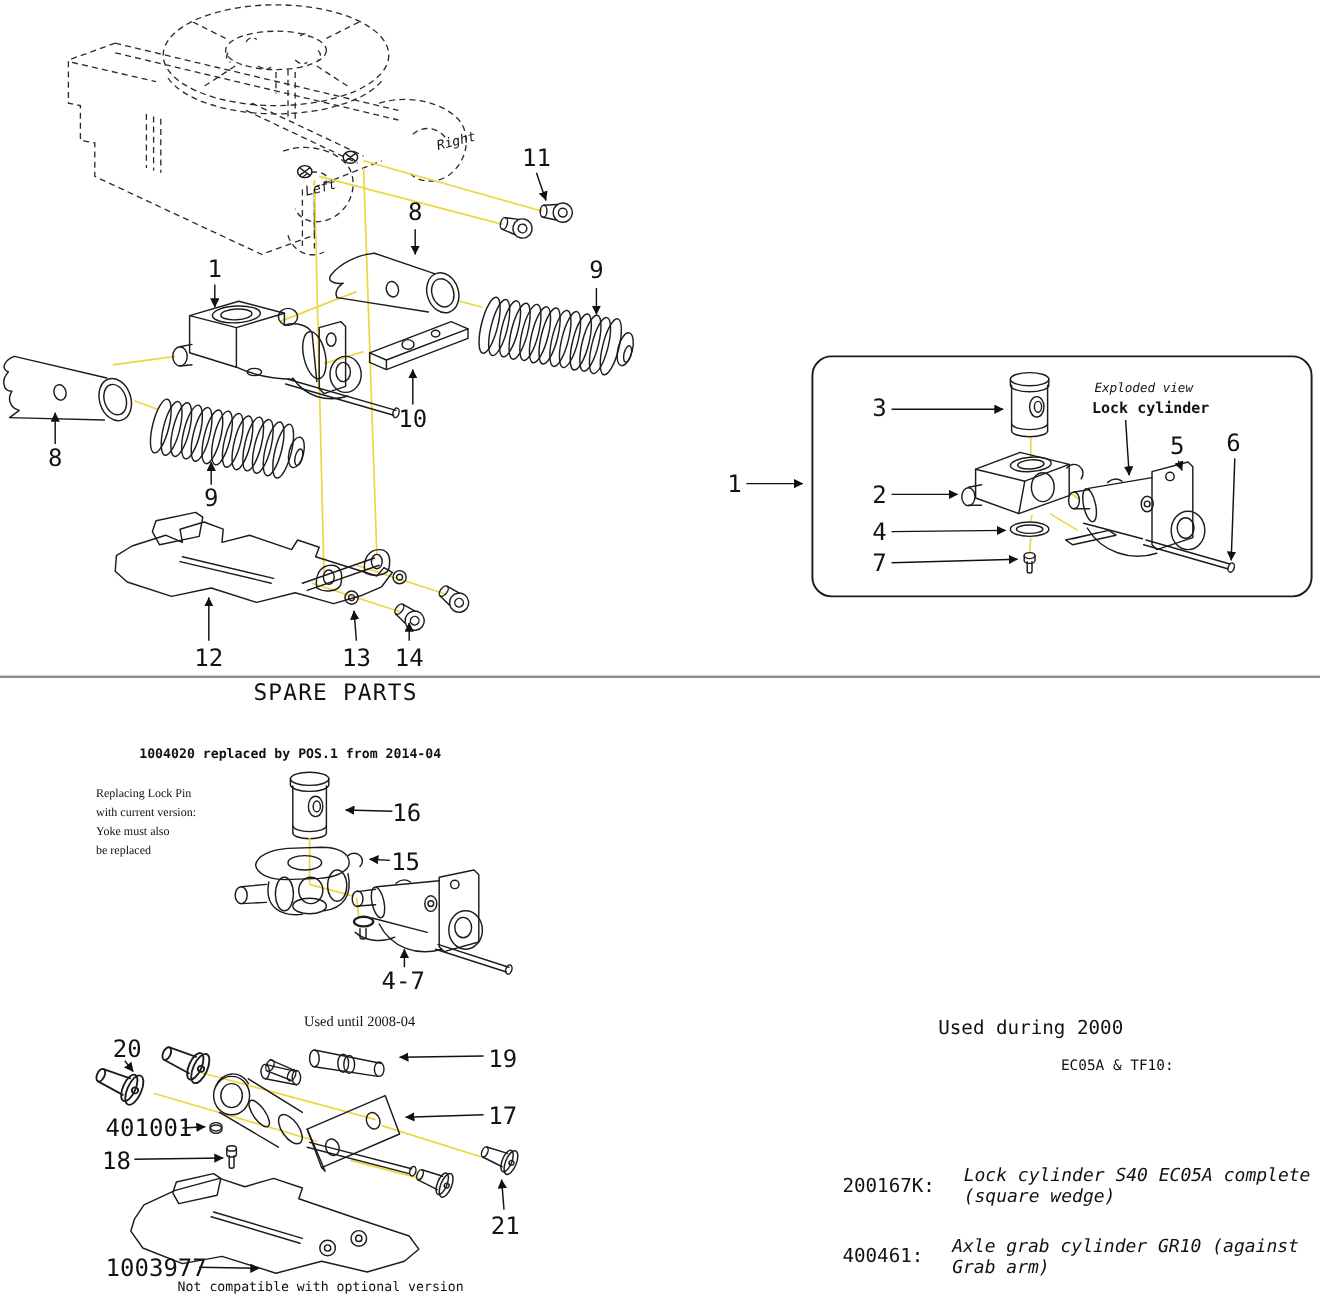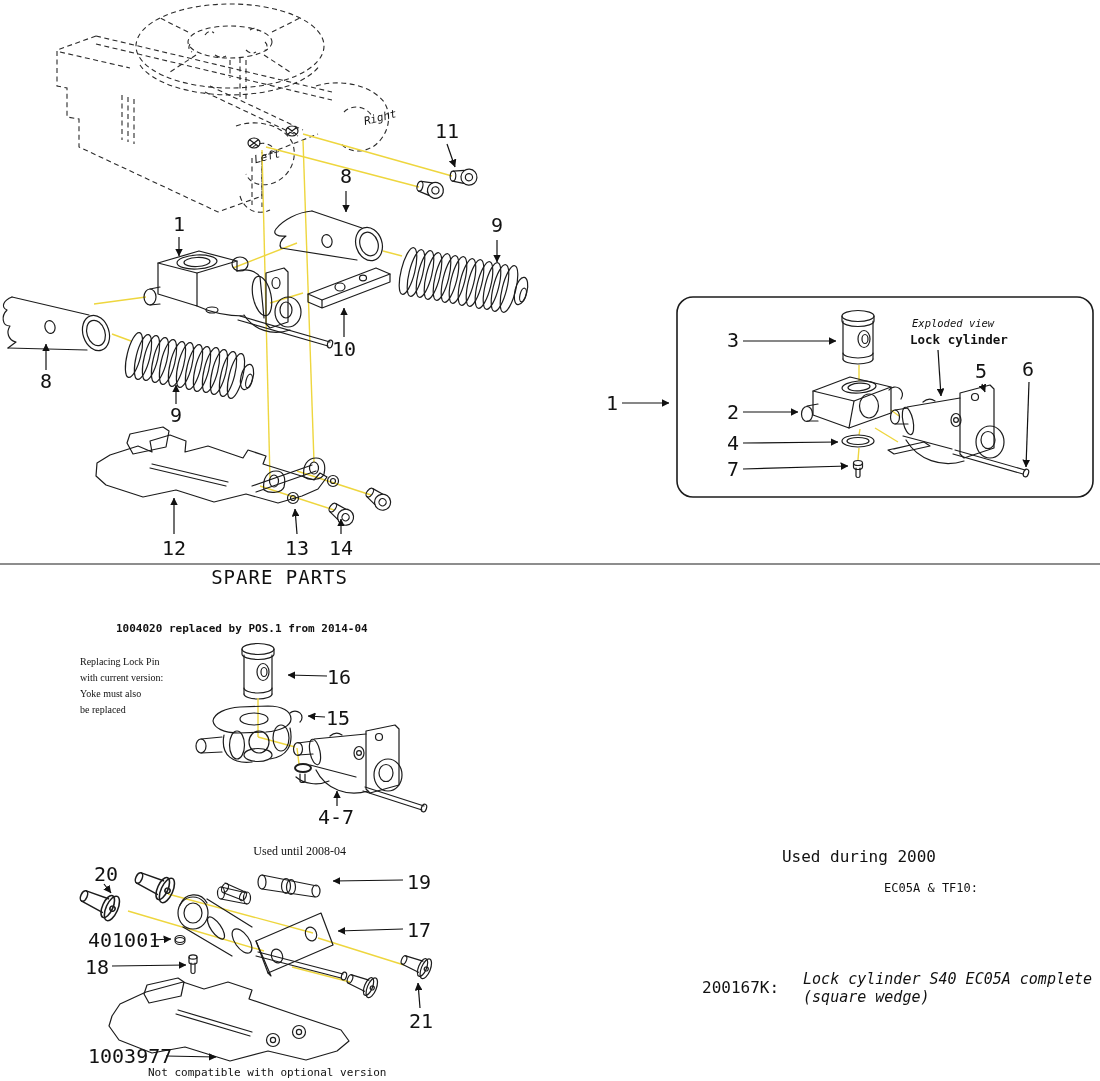--- a/index.html
+++ b/index.html
@@ -468,15 +468,19 @@
 <div class="t center used-until-h">Used until 2008-04</div>
 <div class="t footnote">Not compatible with optional version</div>
 <div class="t center used-during-h">Used during 2000</div>
 <div class="t center subheading">EC05A &amp; TF10:</div>
 
 <div class="plist">
   <div class="prow">
     <span class="pnum">200167K:</span>
     <span class="pdesc">Lock cylinder S40 EC05A complete (square wedge)</span>
   </div>
+  <div class="prow">
+    <span class="pnum">400461:</span>
+    <span class="pdesc">Axle grab cylinder GR10 (against Grab arm)</span>
+  </div>
 </div>
 
 </div>
 
 </body></html>

